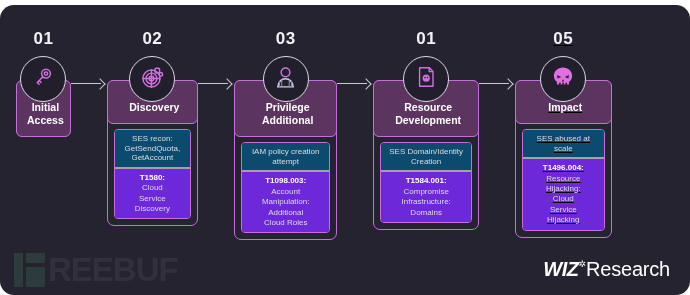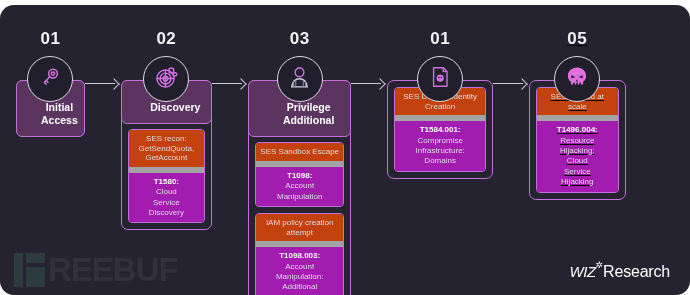--- a/index.html
+++ b/index.html
@@ -52,40 +52,40 @@
   .panel{
     position:relative;z-index:2;margin-top:-22px;
     width:100%;box-sizing:border-box;
     border:1.1px solid #c46fdc;border-radius:7px;
     background:#24232f;
     padding:0;
   }
   .head{
     background:#5b3560;border:1.1px solid #c46fdc;border-radius:6px;
     margin:-1px;
-    padding:20px 6px 9px 24px;
+    padding:20px 6px 9px 10px;
     text-align:center;
     color:#ffffff;font-weight:bold;font-size:10.5px;line-height:1.25;
   }
   .body{padding:6px 6px 6px 6px;display:flex;flex-direction:column;gap:6px;}
 
   .tbox{
     border:1px solid #c46fdc;border-radius:4px;overflow:hidden;
     background:#2e2539;
   }
   .tbox .alert{
     padding:4px 4px;text-align:center;
     color:#dcdce4;font-size:8px;line-height:1.2;
-    border-bottom:6px solid #a3a3a3;
-    background:#c2410c;
+    border-bottom:2px solid #a3a3a3;
+    background:#0c4a6e;
   }
   .tech{
     padding:4px 20px;text-align:center;
     color:#dcdce4;font-size:8px;line-height:1.3;
-    background:#a21caf;
+    background:#6d28d9;
   }
   .tech + .tech{border-top:4px solid #84cc16;}
   .tech b{color:#ffffff;font-weight:bold;}
 
   
   .freebuf{
     position:absolute;left:14px;bottom:8px;
     display:flex;align-items:center;
     opacity:1;
   }
@@ -95,23 +95,23 @@
   .fb-stack i{display:block;width:19px;height:10px;background:#2c3b3c;}
   .fb-stack i:nth-child(2){margin-top:4px;height:20px;}
   .fb-text{
     font-size:33px;font-weight:bold;color:#31303c;letter-spacing:-1px;
     line-height:34px;
   }
   .wiz{
     position:absolute;right:20px;bottom:14px;
     display:flex;align-items:baseline;color:#ffffff;
   }
-  .wiz .w1t{font-size:15px;font-weight:normal;letter-spacing:-.5px;font-style:italic;}
+  .wiz .w1t{font-size:20px;font-weight:bold;letter-spacing:-.5px;font-style:italic;}
   .wiz .star{font-size:9px;position:relative;top:-9px;left:0px;}
-  .wiz .w2t{font-size:16px;font-weight:normal;letter-spacing:-.2px;}
+  .wiz .w2t{font-size:20px;font-weight:normal;letter-spacing:-.2px;}
 </style>
 </head>
 <body>
 
 <div class="board">
 
   <div class="steps">
 
     <div class="col w1">
       <div class="stepnum">01</div>
@@ -183,24 +183,20 @@
           </svg>
         </span>
       </div>
       <div class="panel">
         <div class="head">
           <span>Privilege</span><br>
           <span>Additional</span>
         </div>
         <div class="body">
           <div class="tbox">
-            <div class="alert">SES Sandbox Escape</div>
-            <div class="tech"><b>T1098:</b><span> Account Manipulation</span></div>
-          </div>
-          <div class="tbox">
             <div class="alert">IAM policy creation attempt</div>
             <div class="tech"><b>T1098.003:</b><span> Account Manipulation: Additional Cloud Roles</span></div>
           </div>
         </div>
       </div>
     </div>
 
     <div class="arrowwrap">
         <div class="ln"></div>
         <div class="hd"></div>
@@ -213,20 +209,24 @@
           <svg width="24" height="24" viewBox="0 0 24 24" fill="none" stroke="#d071e0" stroke-width="1.4" stroke-linejoin="round">
             <path d="M5.6 2.8 H15.4 L19 6.4 V21.2 H5.6 Z"></path>
             <path d="M15.2 2.8 V6.6 H19"></path>
             <circle cx="12.2" cy="13.2" r="3.6" fill="#d071e0" stroke="none"></circle>
             <circle cx="11" cy="12.6" r=".8" fill="#2a2136" stroke="none"></circle>
             <circle cx="13.4" cy="12.6" r=".8" fill="#2a2136" stroke="none"></circle>
           </svg>
         </span>
       </div>
       <div class="panel">
+        <div class="head">
+          <span>Resource</span><br>
+          <span>Development</span>
+        </div>
         <div class="body">
           <div class="tbox">
             <div class="alert">SES Domain/Identity Creation</div>
             <div class="tech"><b>T1584.001:</b><span> Compromise Infrastructure: Domains</span></div>
           </div>
         </div>
       </div>
     </div>
 
     <div class="arrowwrap">
@@ -243,20 +243,23 @@
             <path d="M6.6 10.2 L10.4 11.9 L6.9 13.3 Z" fill="#2a2136"></path>
             <path d="M17.4 10.2 L13.6 11.9 L17.1 13.3 Z" fill="#2a2136"></path>
             <path d="M12 14 L10.9 16.2 H13.1 Z" fill="#2a2136"></path>
             <rect x="8.4" y="17.2" width="1.5" height="2.2" fill="#2a2136"></rect>
             <rect x="11.3" y="17.2" width="1.5" height="2.2" fill="#2a2136"></rect>
             <rect x="14.2" y="17.2" width="1.5" height="2.2" fill="#2a2136"></rect>
           </svg>
         </span>
       </div>
       <div class="panel">
+        <div class="head">
+          <span>Impact</span>
+        </div>
         <div class="body">
           <div class="tbox">
             <div class="alert">SES abused at scale</div>
             <div class="tech"><b>T1496.004:</b><span> Resource Hijacking: Cloud Service Hijacking</span></div>
           </div>
         </div>
       </div>
     </div>
 
   </div>

